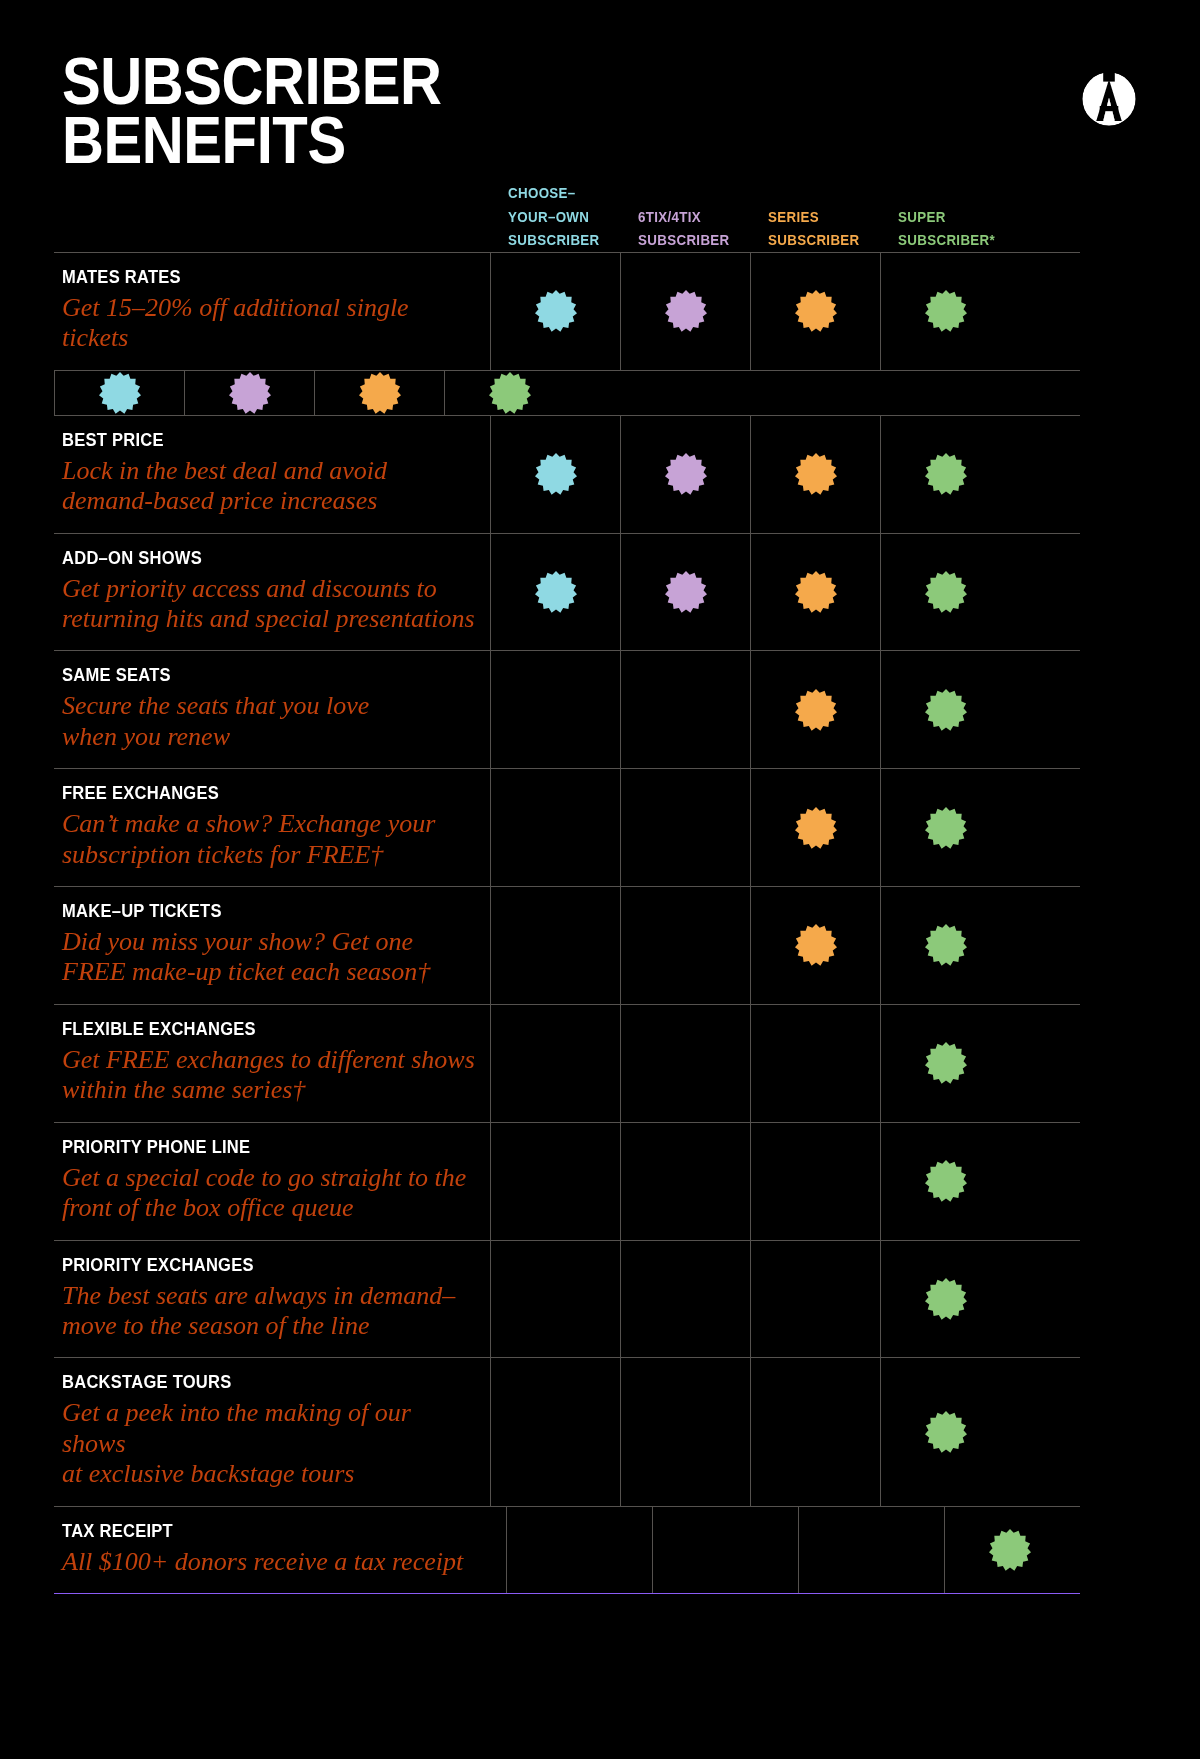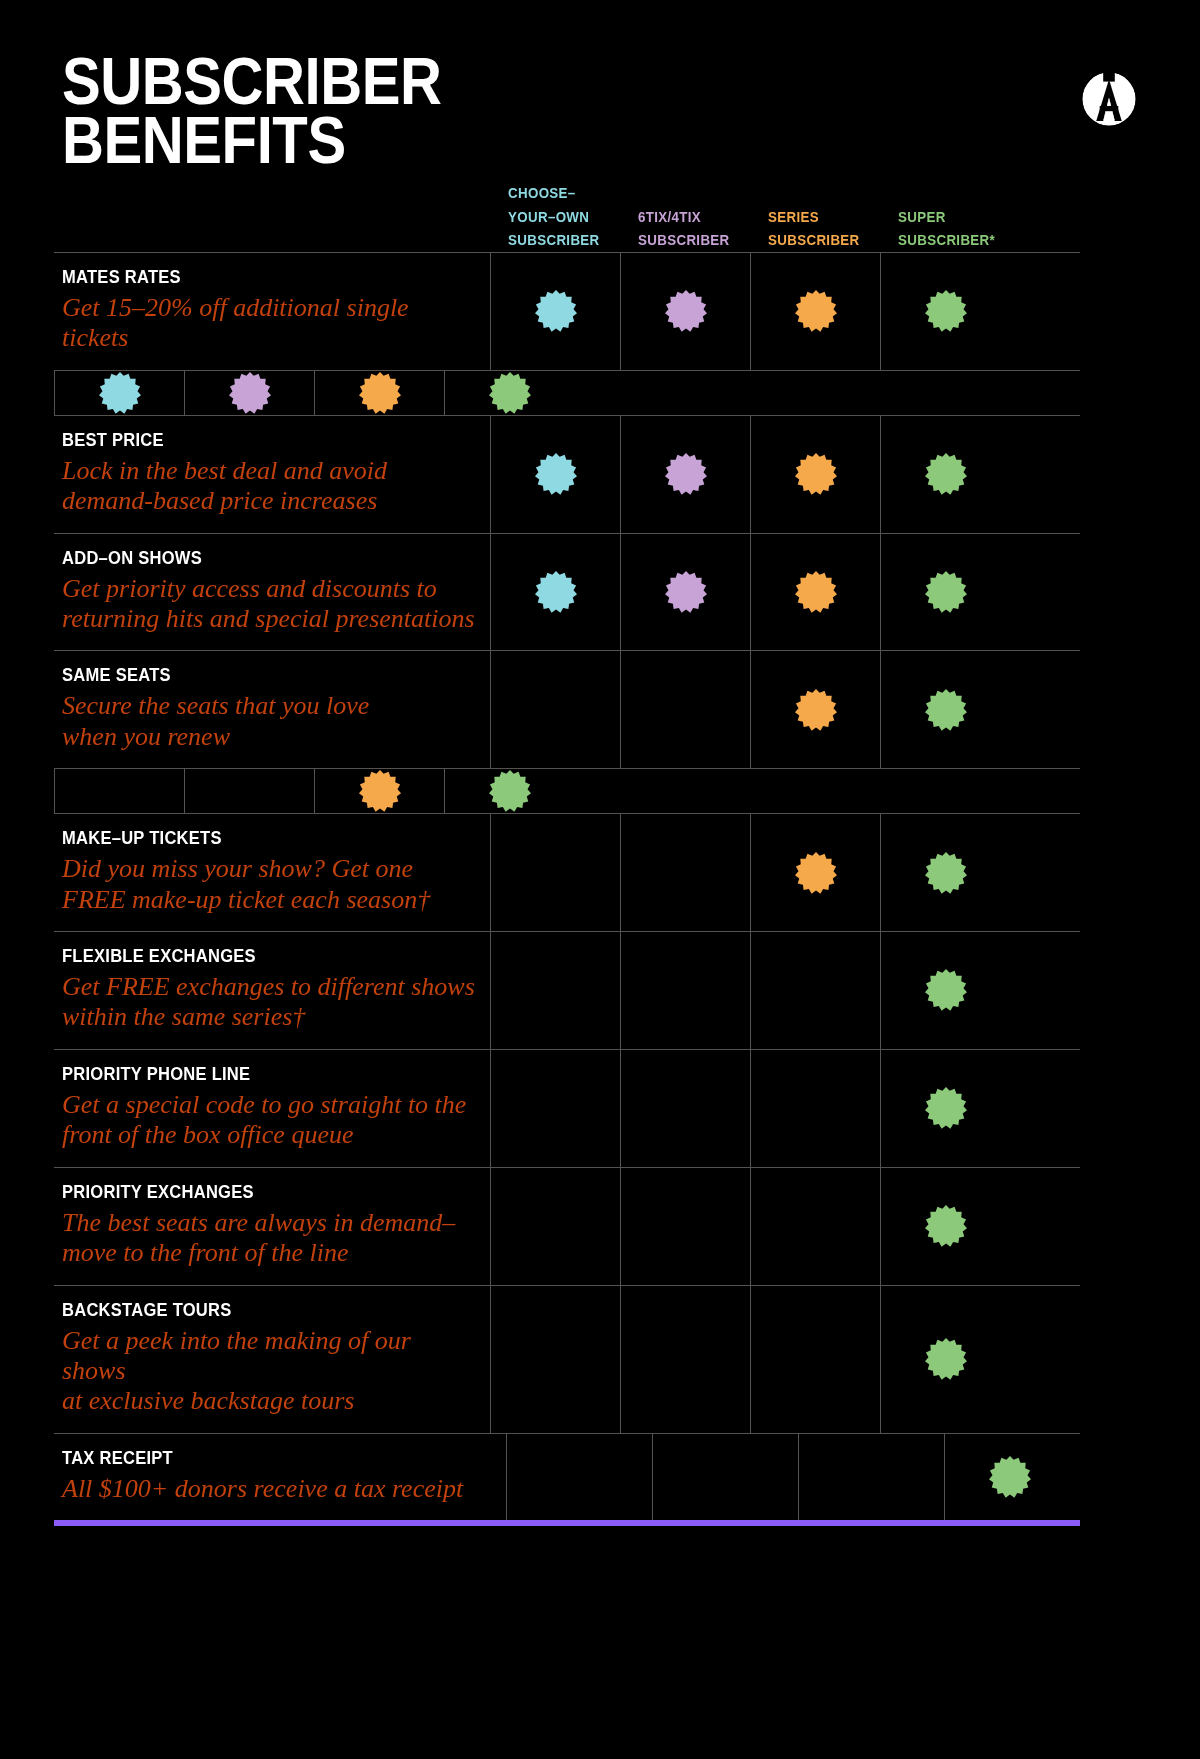--- a/index.html
+++ b/index.html
@@ -98,21 +98,21 @@
     top: 252px;
     width: 1026px;
   }
 
   .row {
     position: relative;
     border-top: 1px solid #55524f;
     display: flex;
     align-items: stretch;
   }
-  .row:last-child { border-bottom: 6px solid #8b5cf6; gap: 16px; }
+  .row:last-child { border-bottom: 1px solid #8b5cf6; gap: 16px; }
 
   .cell-text {
     width: 436px;
     flex: 0 0 436px;
     padding: 14px 14px 16px 8px;
   }
 
   .benefit-title {
     font-family: "Liberation Sans Narrow", "Liberation Sans", sans-serif;
     font-weight: 700;
@@ -323,20 +323,25 @@
             <path d="M50.00 2.00 L58.32 10.87 L69.52 6.15 L73.51 17.64 L85.67 17.88 L84.64 30.00 L95.65 35.17 L89.78 45.82 L97.74 55.02 L88.04 62.36 L91.57 74.00 L79.73 76.77 L78.21 88.83 L66.27 86.54 L59.98 96.95 L50.00 90.00 L40.02 96.95 L33.73 86.54 L21.79 88.83 L20.27 76.77 L8.43 74.00 L11.96 62.36 L2.26 55.02 L10.22 45.82 L4.35 35.17 L15.36 30.00 L14.33 17.88 L26.49 17.64 L30.48 6.15 L41.68 10.87 Z" fill="#F5A94B"></path>
           </svg>
         </div>
         <div class="cell-mark">
           <svg viewBox="0 0 100 100" class="burst">
             <path d="M50.00 2.00 L58.32 10.87 L69.52 6.15 L73.51 17.64 L85.67 17.88 L84.64 30.00 L95.65 35.17 L89.78 45.82 L97.74 55.02 L88.04 62.36 L91.57 74.00 L79.73 76.77 L78.21 88.83 L66.27 86.54 L59.98 96.95 L50.00 90.00 L40.02 96.95 L33.73 86.54 L21.79 88.83 L20.27 76.77 L8.43 74.00 L11.96 62.36 L2.26 55.02 L10.22 45.82 L4.35 35.17 L15.36 30.00 L14.33 17.88 L26.49 17.64 L30.48 6.15 L41.68 10.87 Z" fill="#8CC97A"></path>
           </svg>
         </div>
       </div>
       <div class="row h2">
+        <div class="cell-text">
+          <div class="benefit-title">FREE EXCHANGES</div>
+          <div class="benefit-desc">Can’t make a show? Exchange your
+subscription tickets for FREE†</div>
+        </div>
         <div class="cell-mark">
           <svg viewBox="0 0 100 100" class="burst empty">
             <path d="M50.00 2.00 L58.32 10.87 L69.52 6.15 L73.51 17.64 L85.67 17.88 L84.64 30.00 L95.65 35.17 L89.78 45.82 L97.74 55.02 L88.04 62.36 L91.57 74.00 L79.73 76.77 L78.21 88.83 L66.27 86.54 L59.98 96.95 L50.00 90.00 L40.02 96.95 L33.73 86.54 L21.79 88.83 L20.27 76.77 L8.43 74.00 L11.96 62.36 L2.26 55.02 L10.22 45.82 L4.35 35.17 L15.36 30.00 L14.33 17.88 L26.49 17.64 L30.48 6.15 L41.68 10.87 Z" fill="#8FD9E3"></path>
           </svg>
         </div>
         <div class="cell-mark">
           <svg viewBox="0 0 100 100" class="burst empty">
             <path d="M50.00 2.00 L58.32 10.87 L69.52 6.15 L73.51 17.64 L85.67 17.88 L84.64 30.00 L95.65 35.17 L89.78 45.82 L97.74 55.02 L88.04 62.36 L91.57 74.00 L79.73 76.77 L78.21 88.83 L66.27 86.54 L59.98 96.95 L50.00 90.00 L40.02 96.95 L33.73 86.54 L21.79 88.83 L20.27 76.77 L8.43 74.00 L11.96 62.36 L2.26 55.02 L10.22 45.82 L4.35 35.17 L15.36 30.00 L14.33 17.88 L26.49 17.64 L30.48 6.15 L41.68 10.87 Z" fill="#C7A3D6"></path>
           </svg>
         </div>
@@ -429,21 +434,21 @@
         <div class="cell-mark">
           <svg viewBox="0 0 100 100" class="burst">
             <path d="M50.00 2.00 L58.32 10.87 L69.52 6.15 L73.51 17.64 L85.67 17.88 L84.64 30.00 L95.65 35.17 L89.78 45.82 L97.74 55.02 L88.04 62.36 L91.57 74.00 L79.73 76.77 L78.21 88.83 L66.27 86.54 L59.98 96.95 L50.00 90.00 L40.02 96.95 L33.73 86.54 L21.79 88.83 L20.27 76.77 L8.43 74.00 L11.96 62.36 L2.26 55.02 L10.22 45.82 L4.35 35.17 L15.36 30.00 L14.33 17.88 L26.49 17.64 L30.48 6.15 L41.68 10.87 Z" fill="#8CC97A"></path>
           </svg>
         </div>
       </div>
       <div class="row h2">
         <div class="cell-text">
           <div class="benefit-title">PRIORITY EXCHANGES</div>
           <div class="benefit-desc">The best seats are always in demand–
-move to the front of the line</div>
+move to the season of the line</div>
         </div>
         <div class="cell-mark">
           <svg viewBox="0 0 100 100" class="burst empty">
             <path d="M50.00 2.00 L58.32 10.87 L69.52 6.15 L73.51 17.64 L85.67 17.88 L84.64 30.00 L95.65 35.17 L89.78 45.82 L97.74 55.02 L88.04 62.36 L91.57 74.00 L79.73 76.77 L78.21 88.83 L66.27 86.54 L59.98 96.95 L50.00 90.00 L40.02 96.95 L33.73 86.54 L21.79 88.83 L20.27 76.77 L8.43 74.00 L11.96 62.36 L2.26 55.02 L10.22 45.82 L4.35 35.17 L15.36 30.00 L14.33 17.88 L26.49 17.64 L30.48 6.15 L41.68 10.87 Z" fill="#8FD9E3"></path>
           </svg>
         </div>
         <div class="cell-mark">
           <svg viewBox="0 0 100 100" class="burst empty">
             <path d="M50.00 2.00 L58.32 10.87 L69.52 6.15 L73.51 17.64 L85.67 17.88 L84.64 30.00 L95.65 35.17 L89.78 45.82 L97.74 55.02 L88.04 62.36 L91.57 74.00 L79.73 76.77 L78.21 88.83 L66.27 86.54 L59.98 96.95 L50.00 90.00 L40.02 96.95 L33.73 86.54 L21.79 88.83 L20.27 76.77 L8.43 74.00 L11.96 62.36 L2.26 55.02 L10.22 45.82 L4.35 35.17 L15.36 30.00 L14.33 17.88 L26.49 17.64 L30.48 6.15 L41.68 10.87 Z" fill="#C7A3D6"></path>
           </svg>

